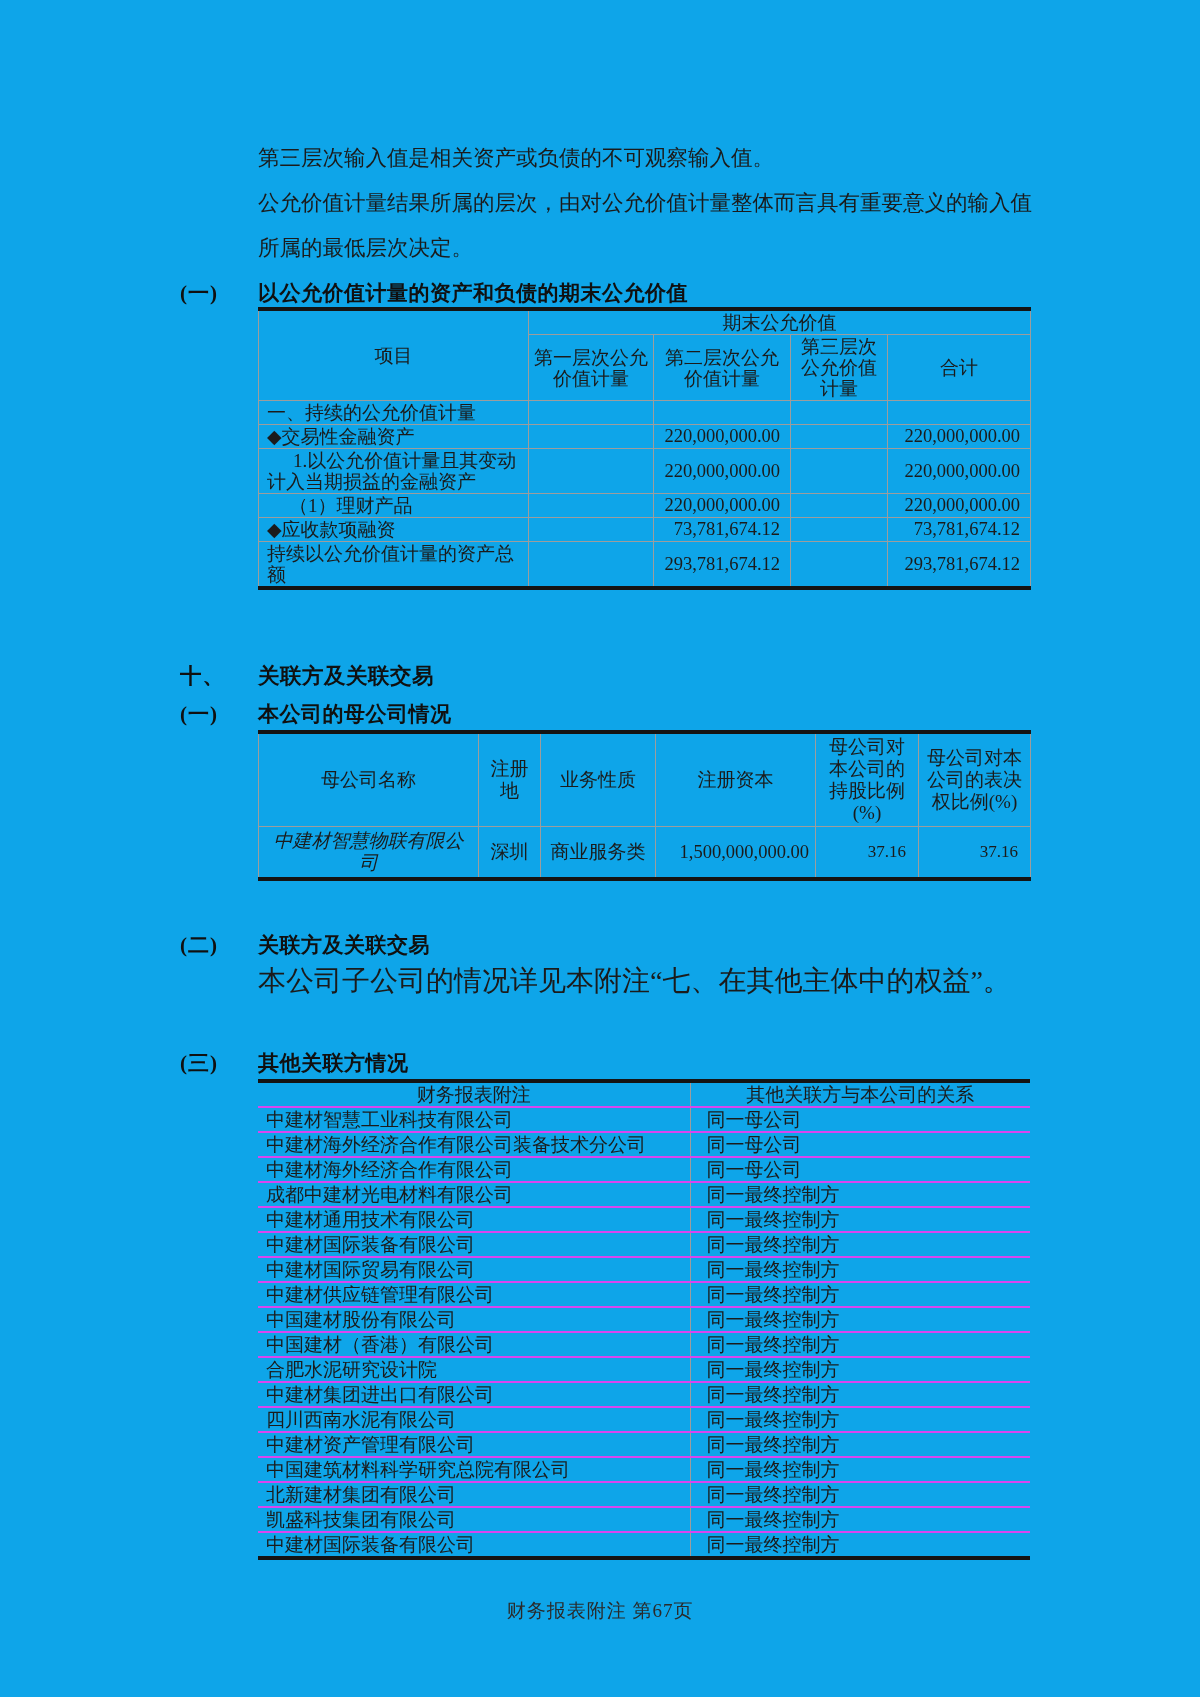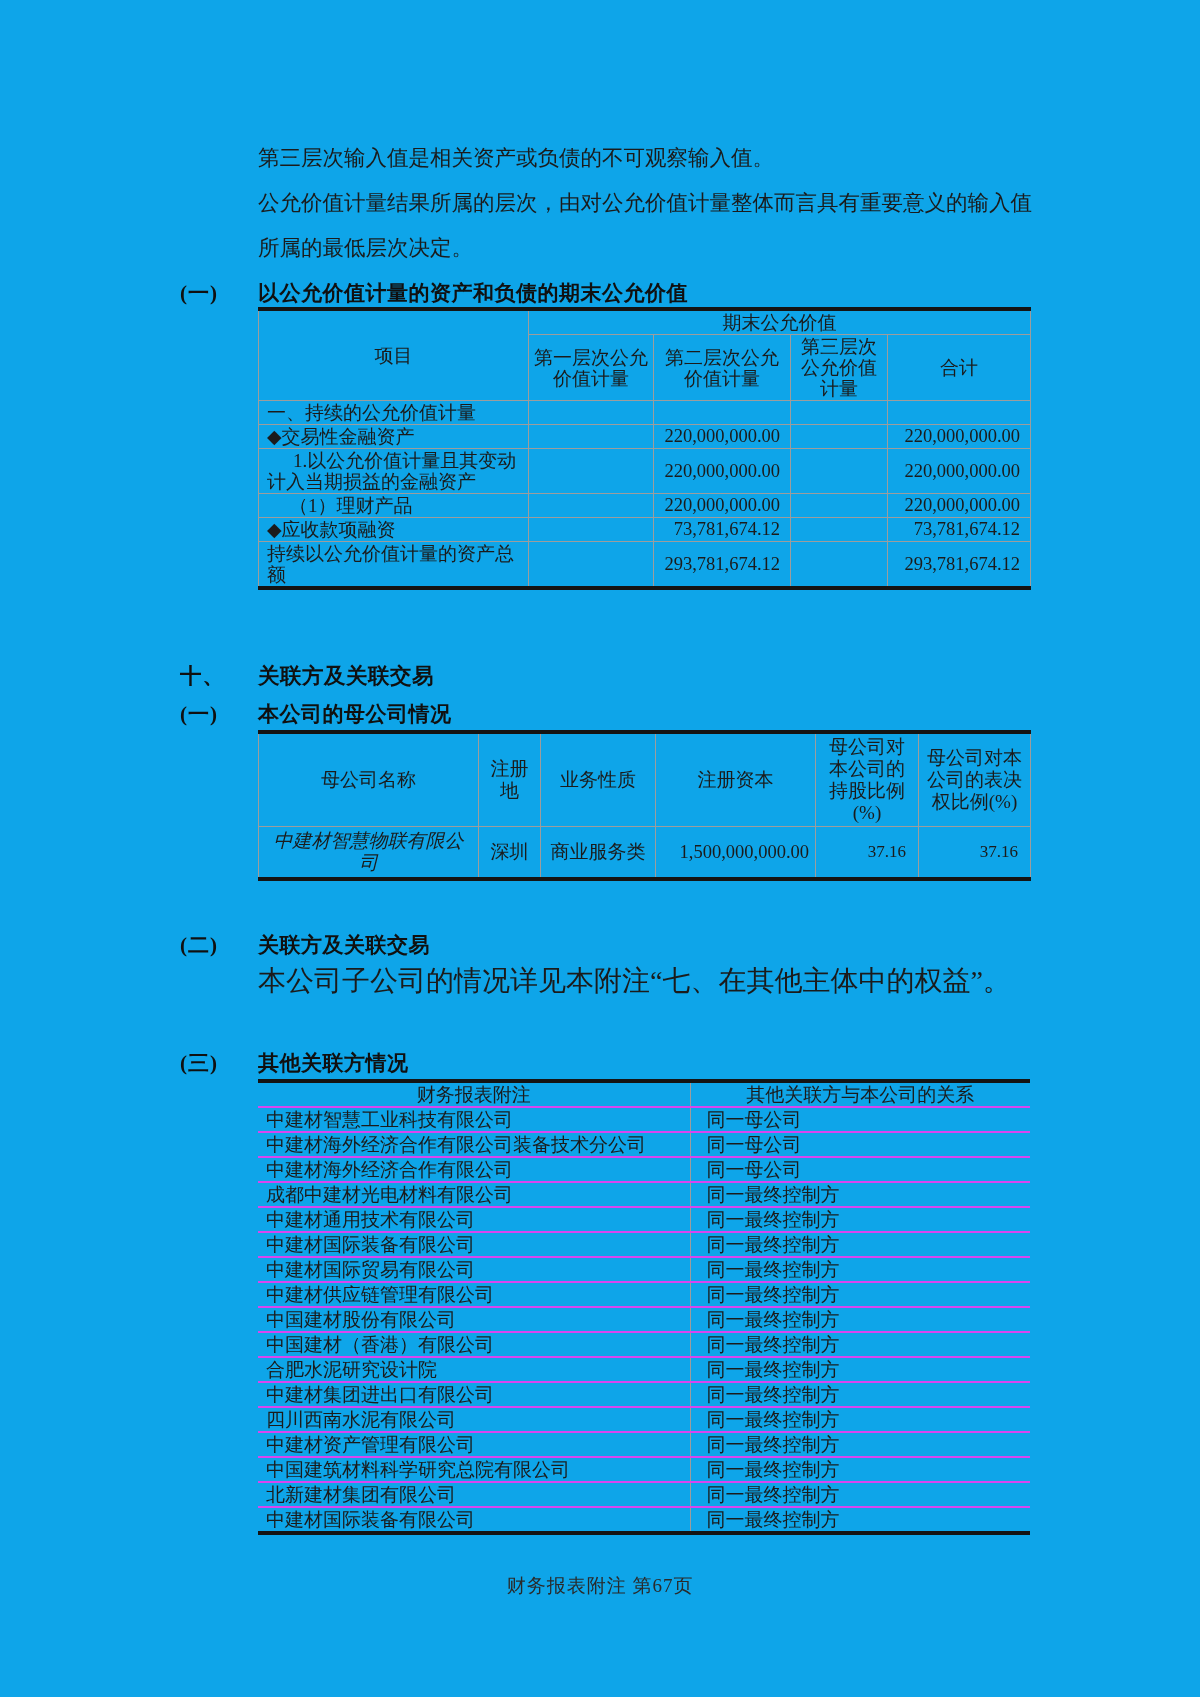--- a/index.html
+++ b/index.html
@@ -266,20 +266,24 @@
         </tr>
       <tr>
           <td class="c-name vdiv">中国建筑材料科学研究总院有限公司</td>
           <td class="c-rel">同一最终控制方</td>
         </tr>
       <tr>
           <td class="c-name vdiv">北新建材集团有限公司</td>
           <td class="c-rel">同一最终控制方</td>
         </tr>
       <tr>
+          <td class="c-name vdiv">凯盛科技集团有限公司</td>
+          <td class="c-rel">同一最终控制方</td>
+        </tr>
+      <tr>
           <td class="c-name vdiv">中建材国际装备有限公司</td>
           <td class="c-rel">同一最终控制方</td>
         </tr>
     </tbody>
   </table>
 
   <div class="footer">财务报表附注  第67页</div>
 
 </div>
 

